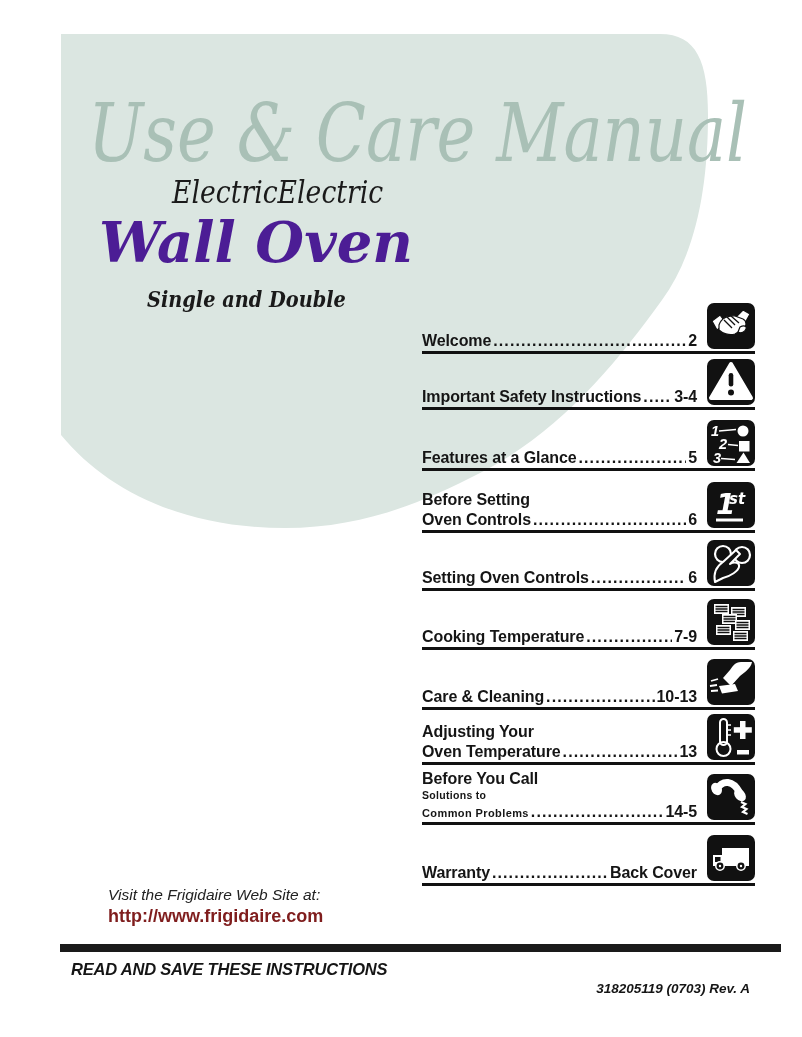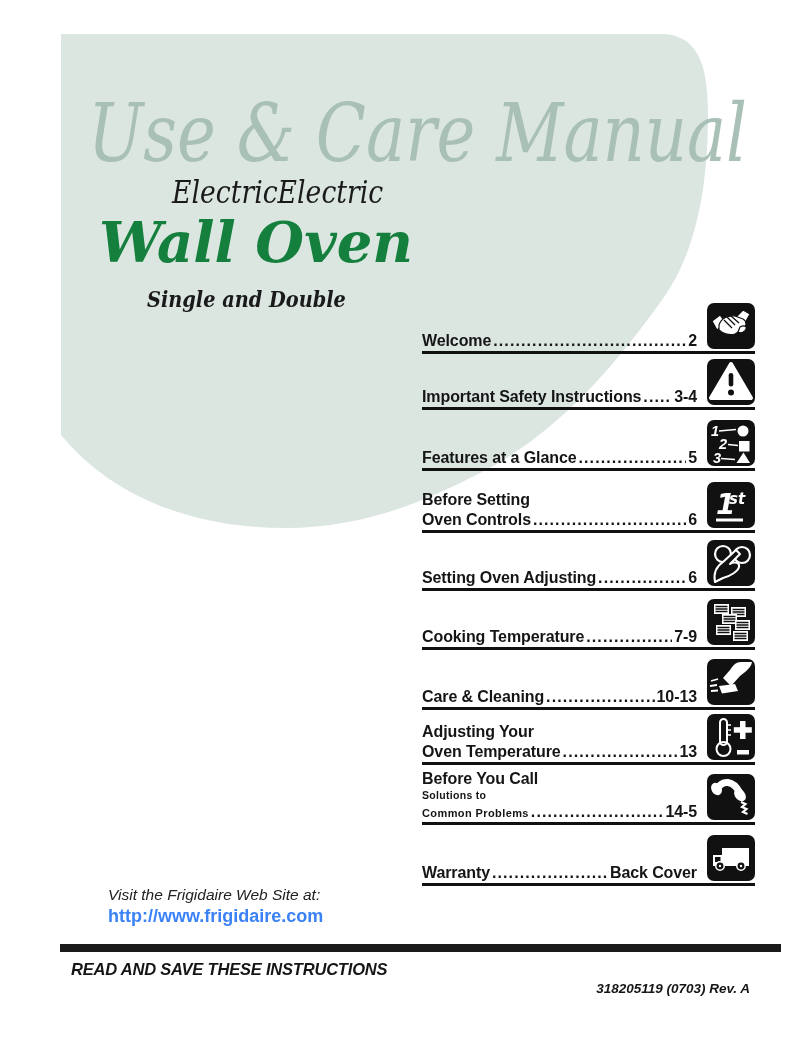--- a/index.html
+++ b/index.html
@@ -7,41 +7,41 @@
         font-family:"Liberation Sans",sans-serif;color:#151515;border-radius:14px;}
   .bg-svg{position:absolute;left:0;top:0;}
   
   .manual-title{position:absolute;left:88px;top:94px;font-family:"DejaVu Serif",serif;
     font-style:italic;font-size:80px;line-height:1;color:#a9c0b6;
     transform:scaleX(.82);transform-origin:left top;white-space:nowrap;}
   .product-electric{position:absolute;left:172px;top:177px;font-family:"DejaVu Serif",serif;
     font-style:italic;font-size:31px;line-height:1;color:#1a1a1a;
     transform:scaleX(.86);transform-origin:left top;white-space:nowrap;}
   .product-name{position:absolute;left:99px;top:214px;font-family:"DejaVu Serif",serif;
-    font-style:italic;font-weight:bold;font-size:56px;line-height:1;color:#15803d;white-space:nowrap;}
+    font-style:italic;font-weight:bold;font-size:56px;line-height:1;color:#4c1d95;white-space:nowrap;}
   .product-sub{position:absolute;left:147px;top:287px;font-family:"DejaVu Serif",serif;
     font-style:italic;font-weight:bold;font-size:23px;line-height:1;color:#1a1a1a;
     transform:scaleX(.84);transform-origin:left top;white-space:nowrap;}
   
   #toc .toc-row{position:absolute;left:422px;width:333px;height:2.6px;background:#111;}
   .row-text{position:absolute;left:0;right:58px;bottom:4px;}
   .plain-line{font-weight:bold;font-size:16px;line-height:1.35;letter-spacing:-0.1px;white-space:nowrap;}
   .sub-line{font-weight:bold;font-size:10.5px;line-height:1.25;letter-spacing:.3px;white-space:nowrap;}
   .leader{display:flex;align-items:baseline;justify-content:flex-end;}
   .leader .lbl{font-weight:bold;font-size:16px;letter-spacing:-0.1px;white-space:nowrap;}
   .leader .lbl-small{font-weight:bold;font-size:11px;letter-spacing:.4px;white-space:nowrap;}
   .dots{flex:1;min-width:0;overflow:hidden;white-space:nowrap;font-weight:bold;font-size:16px;
         letter-spacing:1.1px;margin:0 2px;}
   .page-num{font-weight:bold;font-size:16px;white-space:nowrap;letter-spacing:-0.1px;}
   .row-icon{position:absolute;right:0;bottom:5px;width:48px;height:46px;}
   .row-icon svg{display:block;}
   
   .site-block{position:absolute;left:108px;top:886px;width:252px;text-align:left;}
   .site-intro{font-style:italic;font-size:15.5px;line-height:1.2;color:#222;}
-  .site-url{font-weight:bold;font-size:18px;line-height:1.25;color:#3b82f6;}
+  .site-url{font-weight:bold;font-size:18px;line-height:1.25;color:#7f1d1d;}
   .footer-bar{position:absolute;left:60px;top:944px;width:721px;height:8px;background:#1a1a1a;}
   .read-save{position:absolute;left:71px;top:960px;font-weight:bold;font-style:italic;
     font-size:16.5px;letter-spacing:-0.2px;white-space:nowrap;}
   .doc-number{position:absolute;left:450px;top:981px;width:300px;text-align:right;
     font-weight:bold;font-size:13.5px;white-space:nowrap;font-style:italic;}
 </style>
 </head>
 <body>
 
 <div class="page">
@@ -135,21 +135,21 @@
               <text x="9" y="32" font-size="28">1</text>
               <text x="22" y="22" font-size="15">st</text>
             </g>
             <rect x="9" y="36.5" width="27" height="3" fill="#fff"></rect>
           </svg>
         </div>
       </div>
       <div class="toc-row" style="top: 588px;">
         <div class="row-text">
           <div class="leader">
-            <span class="lbl">Setting Oven Adjusting</span>
+            <span class="lbl">Setting Oven Controls</span>
             <span class="dots">........................................................................................</span>
             <span class="page-num">6</span>
           </div>
         </div>
         <div class="row-icon">
           <svg width="48" height="46" viewBox="0 0 48 46">
             <rect width="48" height="46" rx="7" fill="#111"></rect>
             <circle cx="16" cy="14" r="8" fill="none" stroke="#fff" stroke-width="2.2"></circle>
             <circle cx="35" cy="15" r="8" fill="none" stroke="#fff" stroke-width="2.2"></circle>
             <path d="M8,42 C6,32 10,26 16,22 L29,10 L33,14 L23,24 C28,21 33,23 32,27 C31,31 24,36 16,38 Z" fill="#111" stroke="#fff" stroke-width="2" stroke-linejoin="round"></path>

